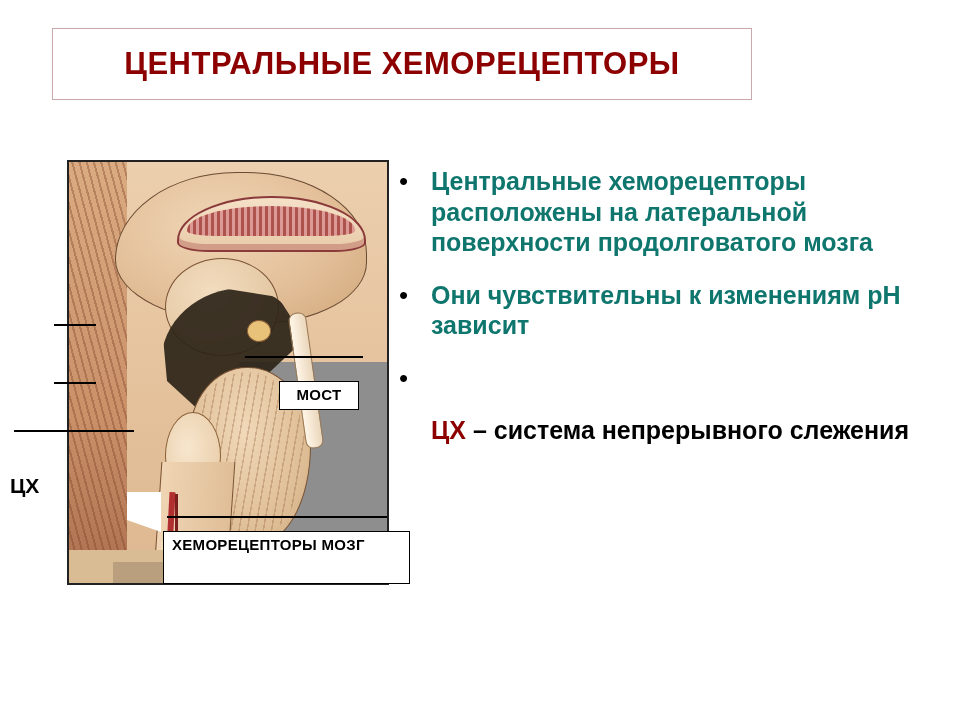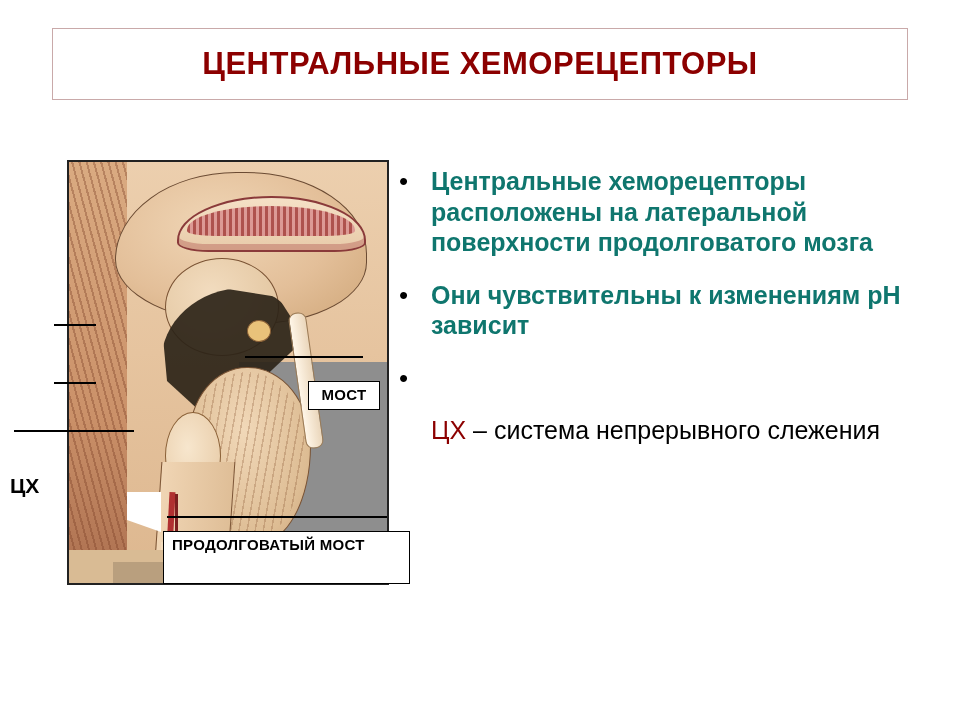--- a/index.html
+++ b/index.html
@@ -13,21 +13,21 @@
     font-family: "Liberation Sans", sans-serif;
     overflow: hidden;
     position: relative;
   }
 
   
   #title-box {
     position: absolute;
     left: 52px;
     top: 28px;
-    width: 856px;
+    width: 700px;
     height: 72px;
     border: 1px solid #c9a9a9;
     box-sizing: border-box;
     display: flex;
     align-items: center;
     justify-content: center;
   }
   #title-text {
     font-size: 31px;
     font-weight: bold;
@@ -192,23 +192,23 @@
     border: 1px solid #000;
     box-sizing: border-box;
     font-size: 15px;
     font-weight: bold;
     color: #000;
     letter-spacing: .3px;
     padding: 4px 8px;
     line-height: 1.15;
   }
   #label-most {
-    left: 308px;
+    left: 279px;
     top: 381px;
-    width: 72px;
+    width: 80px;
     height: 29px;
     text-align: center;
   }
   #label-medulla {
     left: 163px;
     top: 531px;
     width: 247px;
     height: 53px;
   }
   #label-cx {
@@ -243,21 +243,21 @@
   .bullet-text {
     font-size: 25px;
     font-weight: bold;
     line-height: 1.22;
     color: #0f766e;
   }
   #final-line {
     margin-top: 20px;
     padding-left: 36px;
     font-size: 25px;
-    font-weight: normal;
+    font-weight: bold;
     line-height: 1.22;
     color: #000;
   }
   .accent { color: #8c0000; }
   sub { font-size: 0.68em; vertical-align: -0.25em; }
 </style>
 </head>
 <body>
 
 <div id="title-box">
@@ -293,21 +293,21 @@
   </div>
 
   <div class="lead" style="left:183px; top:196px; width:118px;"></div>
   <div class="lead" style="left:105px; top:356px; width:220px;"></div>
   <div class="lead" style="left:-48px; top:270px; width:120px;"></div>
   <div class="lead" style="left:-8px; top:164px; width:42px;"></div>
   <div class="lead" style="left:-8px; top:222px; width:42px;"></div>
 </div>
 
 <div class="fig-label" id="label-most">МОСТ</div>
-<div class="fig-label" id="label-medulla">ПРОДОЛГОВАТЫЙ МОСТ</div>
+<div class="fig-label" id="label-medulla">ХЕМОРЕЦЕПТОРЫ МОЗГ</div>
 <div id="label-cx">ЦХ</div>
 
 <div id="bullets">
 
   <div class="bullet-row">
     <div class="bullet-dot">•</div>
     <div class="bullet-text">Центральные хеморецепторы расположены на латеральной поверхности продолговатого мозга</div>
   </div>
 
   <div class="bullet-row">

